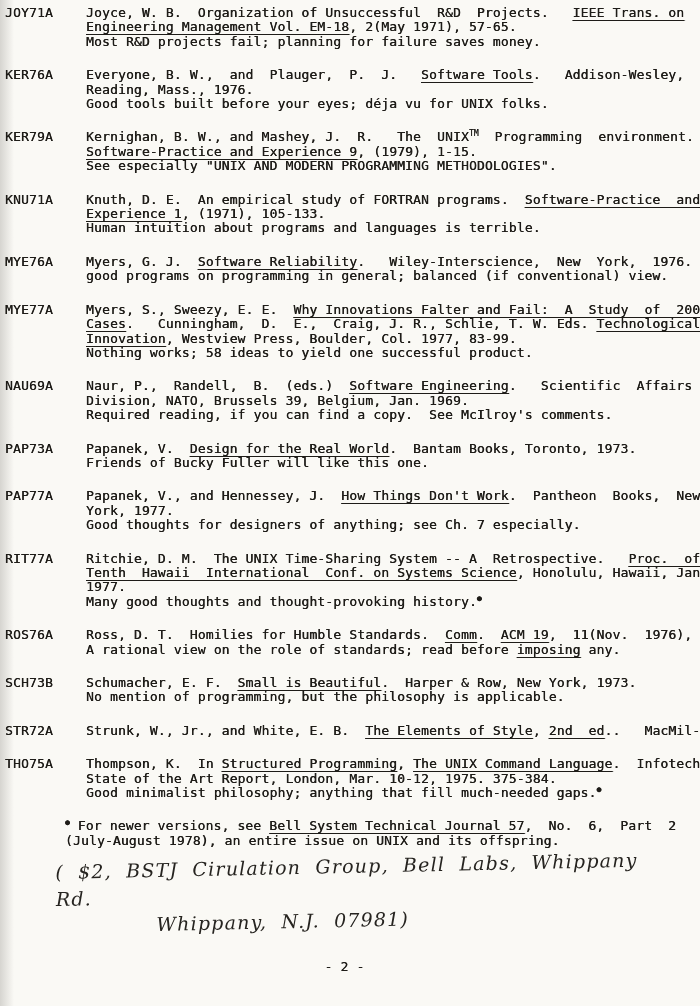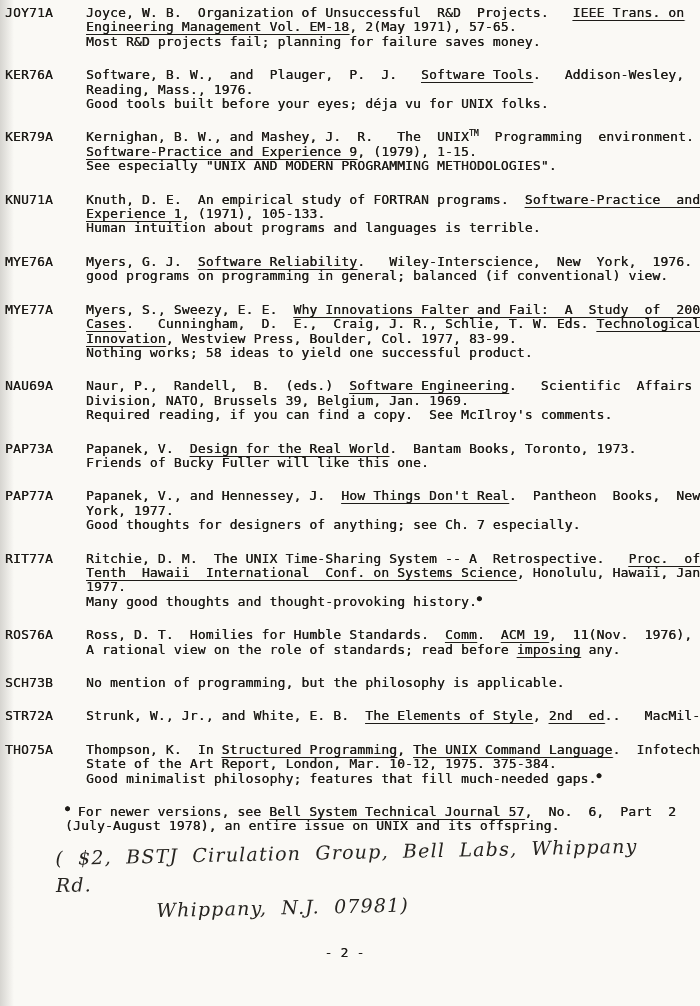--- a/index.html
+++ b/index.html
@@ -69,21 +69,21 @@
         <div class="label">JOY71A</div>
         <div class="entry-body">
           <div class="line"><span>Joyce, W. B.  Organization of Unsuccessful  R&amp;D  Projects.   </span><span class="u">IEEE Trans. on</span></div>
           <div class="line"><span class="u">Engineering Management Vol. EM-18</span><span>, 2(May 1971), 57-65.</span></div>
           <div class="line"><span>Most R&amp;D projects fail; planning for failure saves money.</span></div>
         </div>
       </div>
       <div class="entry">
         <div class="label">KER76A</div>
         <div class="entry-body">
-          <div class="line"><span>Software, B. W.,  and  Plauger,  P.  J.   </span><span class="u">Software Tools</span><span>.   Addison-Wesley,</span></div>
+          <div class="line"><span>Everyone, B. W.,  and  Plauger,  P.  J.   </span><span class="u">Software Tools</span><span>.   Addison-Wesley,</span></div>
           <div class="line"><span>Reading, Mass., 1976.</span></div>
           <div class="line"><span>Good tools built before your eyes; déja vu for UNIX folks.</span></div>
         </div>
       </div>
       <div class="entry">
         <div class="label">KER79A</div>
         <div class="entry-body">
           <div class="line"><span>Kernighan, B. W., and Mashey, J.  R.   The  UNIX</span><span class="sup">TM</span><span>  Programming  environment.</span></div>
           <div class="line"><span class="u">Software-Practice and Experience 9</span><span>, (1979), 1-15.</span></div>
           <div class="line"><span>See especially "UNIX AND MODERN PROGRAMMING METHODOLOGIES".</span></div>
@@ -124,21 +124,21 @@
       <div class="entry">
         <div class="label">PAP73A</div>
         <div class="entry-body">
           <div class="line"><span>Papanek, V.  </span><span class="u">Design for the Real World</span><span>.  Bantam Books, Toronto, 1973.</span></div>
           <div class="line"><span>Friends of Bucky Fuller will like this one.</span></div>
         </div>
       </div>
       <div class="entry">
         <div class="label">PAP77A</div>
         <div class="entry-body">
-          <div class="line"><span>Papanek, V., and Hennessey, J.  </span><span class="u">How Things Don't Real</span><span>.  Pantheon  Books,  New</span></div>
+          <div class="line"><span>Papanek, V., and Hennessey, J.  </span><span class="u">How Things Don't Work</span><span>.  Pantheon  Books,  New</span></div>
           <div class="line"><span>York, 1977.</span></div>
           <div class="line"><span>Good thoughts for designers of anything; see Ch. 7 especially.</span></div>
         </div>
       </div>
       <div class="entry">
         <div class="label">RIT77A</div>
         <div class="entry-body">
           <div class="line"><span>Ritchie, D. M.  The UNIX Time-Sharing System -- A  Retrospective.   </span><span class="u">Proc.  of</span></div>
           <div class="line"><span class="u">Tenth  Hawaii  International  Conf. on Systems Science</span><span>, Honolulu, Hawaii, Jan.</span></div>
           <div class="line"><span>1977.</span></div>
@@ -148,35 +148,36 @@
       <div class="entry">
         <div class="label">ROS76A</div>
         <div class="entry-body">
           <div class="line"><span>Ross, D. T.  Homilies for Humble Standards.  </span><span class="u">Comm</span><span>.  </span><span class="u">ACM 19</span><span>,  11(Nov.  1976),</span></div>
           <div class="line"><span>A rational view on the role of standards; read before </span><span class="u">imposing</span><span> any.</span></div>
         </div>
       </div>
       <div class="entry">
         <div class="label">SCH73B</div>
         <div class="entry-body">
+          <div class="line"><span>Schumacher, E. F.  </span><span class="u">Small is Beautiful</span><span>.  Harper &amp; Row, New York, 1973.</span></div>
           <div class="line"><span>No mention of programming, but the philosophy is applicable.</span></div>
         </div>
       </div>
       <div class="entry">
         <div class="label">STR72A</div>
         <div class="entry-body">
           <div class="line"><span>Strunk, W., Jr., and White, E. B.  </span><span class="u">The Elements of Style</span><span>, </span><span class="u">2nd  ed</span><span>..   MacMil-</span></div>
         </div>
       </div>
       <div class="entry">
         <div class="label">THO75A</div>
         <div class="entry-body">
           <div class="line"><span>Thompson, K.  In </span><span class="u">Structured Programming</span><span>, </span><span class="u">The UNIX Command Language</span><span>.  Infotech</span></div>
           <div class="line"><span>State of the Art Report, London, Mar. 10-12, 1975. 375-384.</span></div>
-          <div class="line"><span>Good minimalist philosophy; features that fill much-needed gaps.</span><span class="sup">●</span></div>
+          <div class="line"><span>Good minimalist philosophy; anything that fill much-needed gaps.</span><span class="sup">●</span></div>
         </div>
       </div>
     </div>
 
   <div class="footnote" id="footnote">
       <div class="line"><span class="sup">●</span><span> For newer versions, see </span><span class="u">Bell System Technical Journal 57</span><span>,  No.  6,  Part  2</span></div>
       <div class="line"><span>(July-August 1978), an entire issue on UNIX and its offspring.</span></div>
     </div>
 
   <div class="handwritten">

